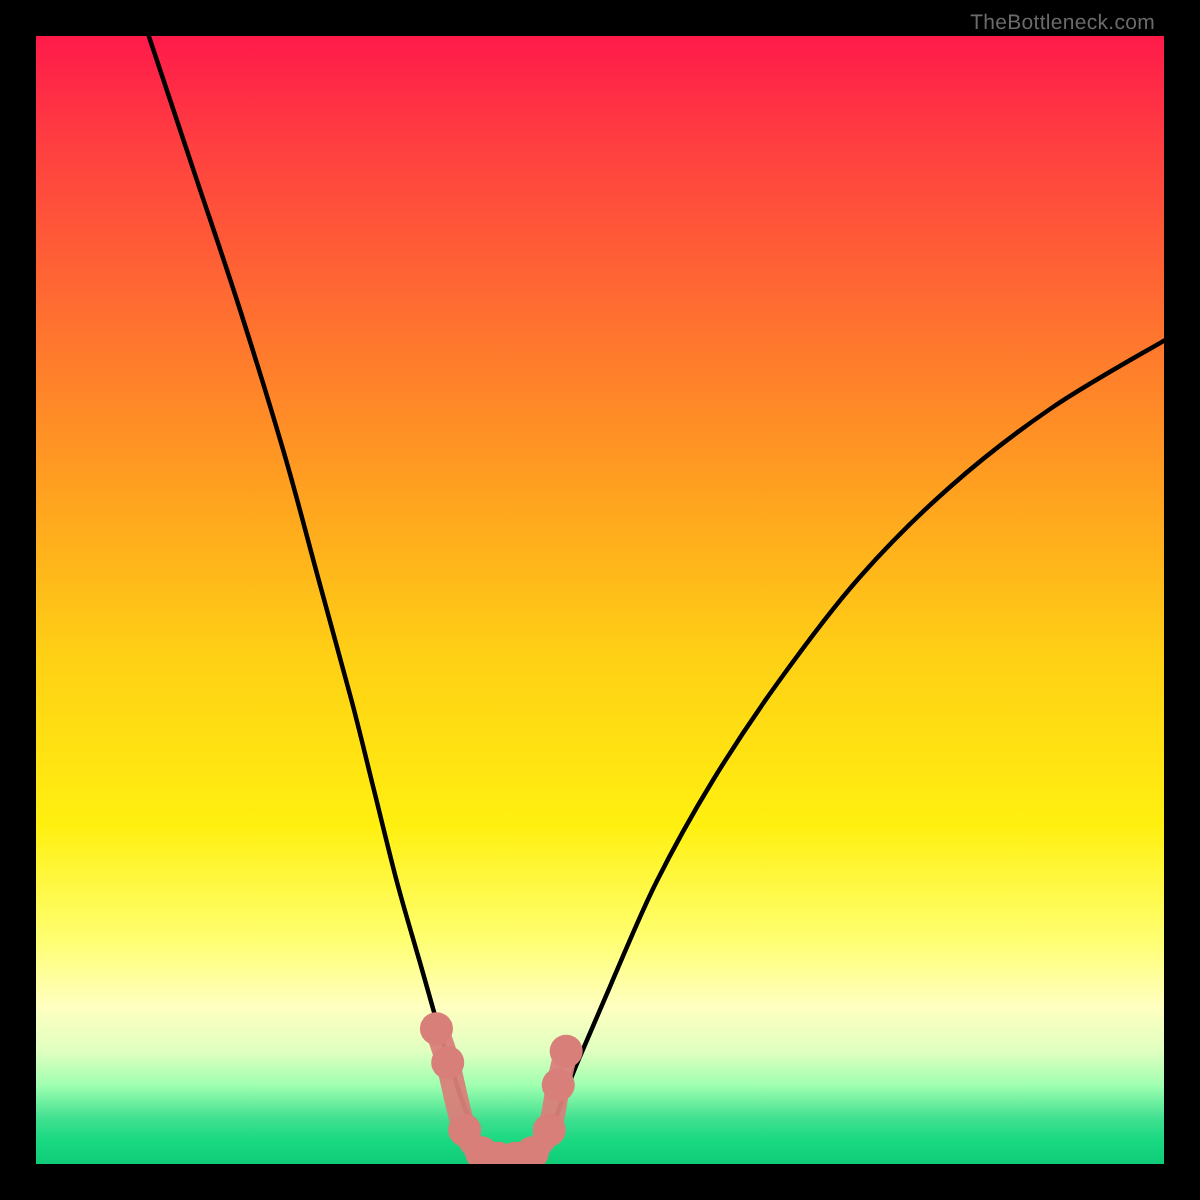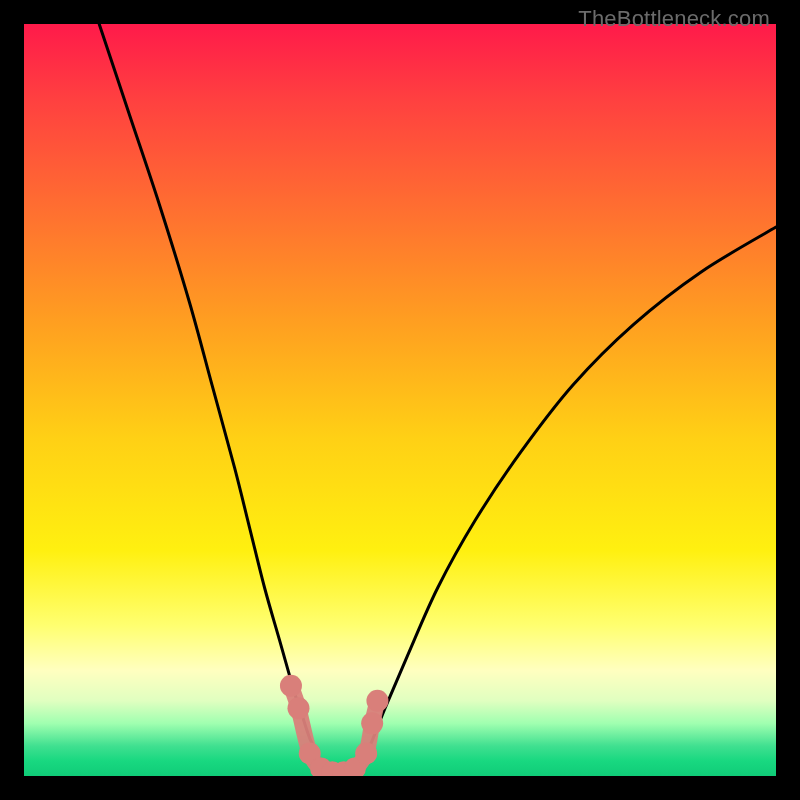--- a/index.html
+++ b/index.html
@@ -25,21 +25,21 @@
       #40e090 96%,
       #18d880 98%,
       #10cc78 100%
     );
   }
   .watermark {
     position: absolute;
     top: 6px;
     right: 30px;
     color: #6b6b6b;
-    font-size: 22px;
+    font-size: 14px;
     font-weight: 500;
     letter-spacing: 0.2px;
     margin-left: 21px;
   }
   svg.plot {
     position: absolute;
     left: 0; top: 0;
     width: 752px;
     height: 752px;
   }

